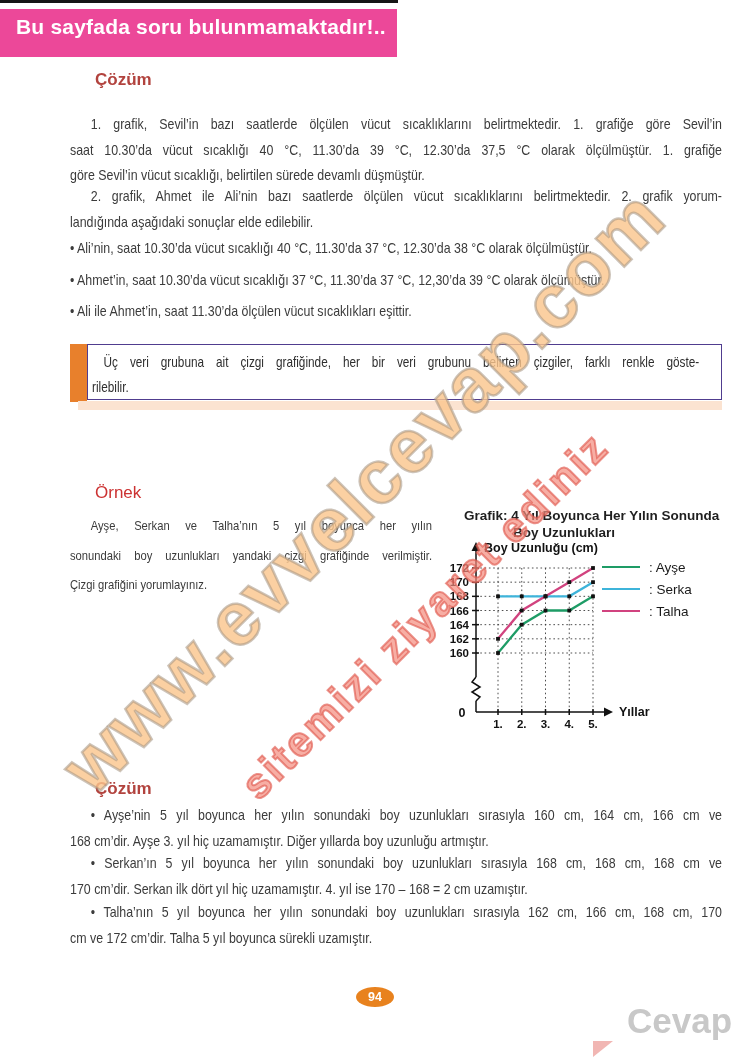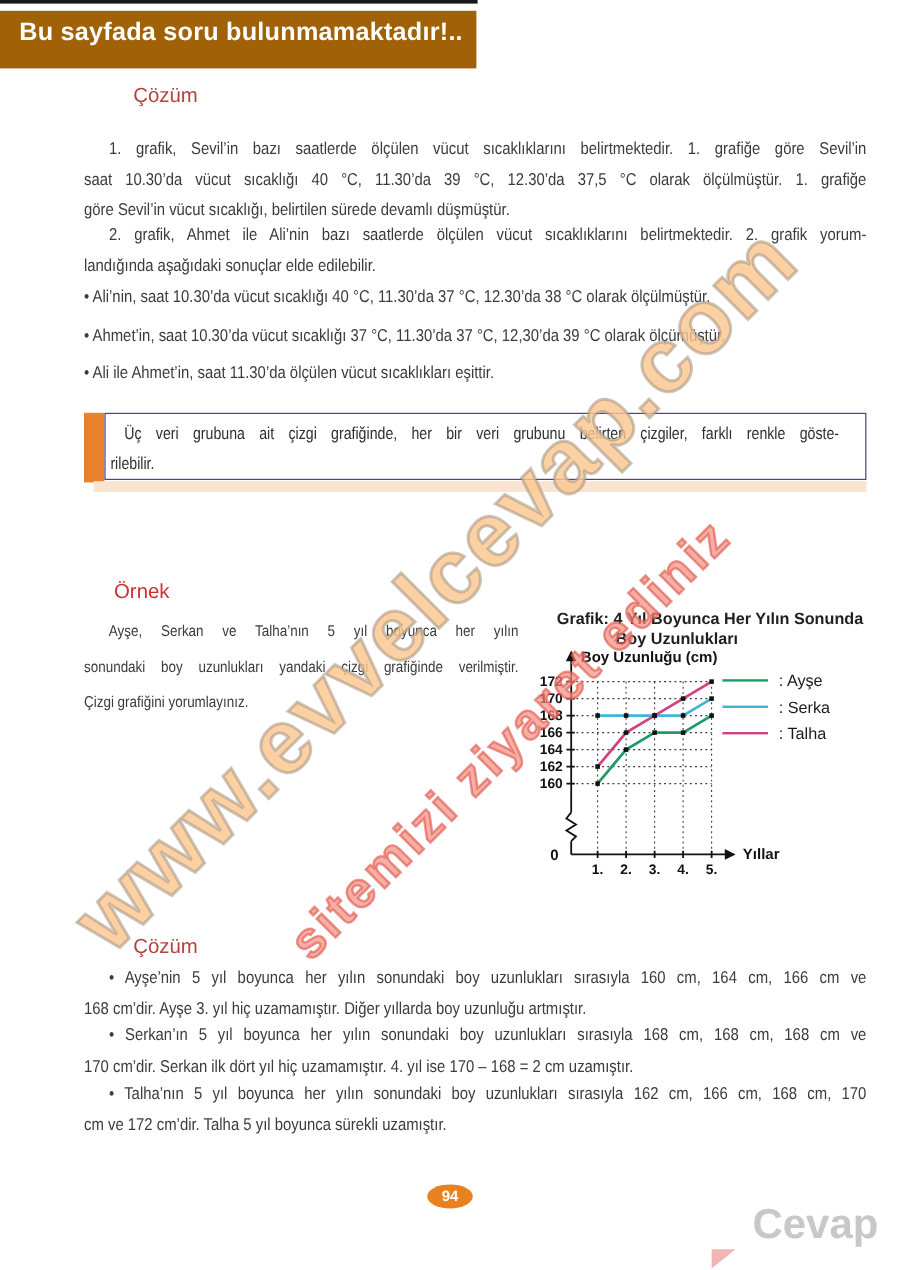--- a/index.html
+++ b/index.html
@@ -1,24 +1,24 @@
 <!DOCTYPE html>
 <html><head>
 <meta charset="utf-8">
 <style>
   html,body{margin:0;padding:0;background:#ffffff;}
   .page{position:relative;width:748px;height:1058px;background:#ffffff;overflow:hidden;
         font-family:"Liberation Sans","DejaVu Sans",sans-serif;color:#3b3b3b;}
 
   .top-line{position:absolute;left:0;top:0;width:398px;height:3px;background:#161616;}
-  .banner{position:absolute;left:0;top:9px;width:397px;height:48px;background:#a16207;}
+  .banner{position:absolute;left:0;top:9px;width:397px;height:48px;background:#ec4899;}
   .banner span{display:block;line-height:36px;padding-left:16px;color:#ffffff;
                font-size:21px;font-weight:600;letter-spacing:.2px;}
 
-  .h-cozum{position:absolute;left:111px;margin:0;font-size:17px;font-weight:400;color:#b2433e;}
+  .h-cozum{position:absolute;left:95px;margin:0;font-size:17px;font-weight:700;color:#b2433e;}
   .h1pos{top:70px;} .h2pos{top:779px;}
   .h-ornek{position:absolute;left:95px;top:483px;margin:0;font-size:17px;font-weight:400;color:#cc3232;}
 
   .para,.blist{position:absolute;font-size:14.3px;line-height:25.5px;color:#3b3b3b;}
   .squeeze{left:70px;width:752px;transform:scaleX(0.867);transform-origin:0 0;}
   .para .pline{text-align:justify;text-align-last:justify;}
   .para .pline:last-child{text-align-last:left;}
   .para.indent .pline:first-child{text-indent:24px;}
   .blist .pline{text-align:left;margin-bottom:6px;white-space:nowrap;}
   .pos-p1{top:112px;} .pos-p2{top:184px;} .pos-bl{top:236px;}

